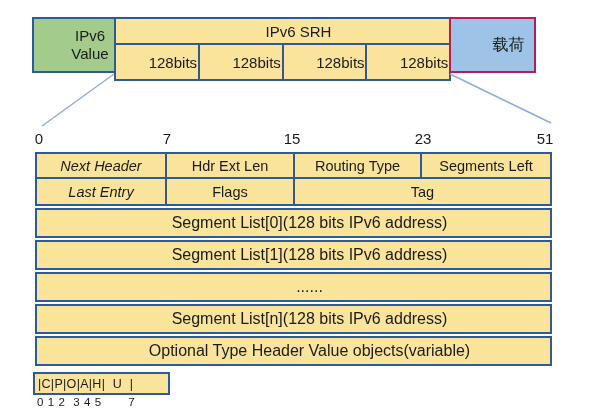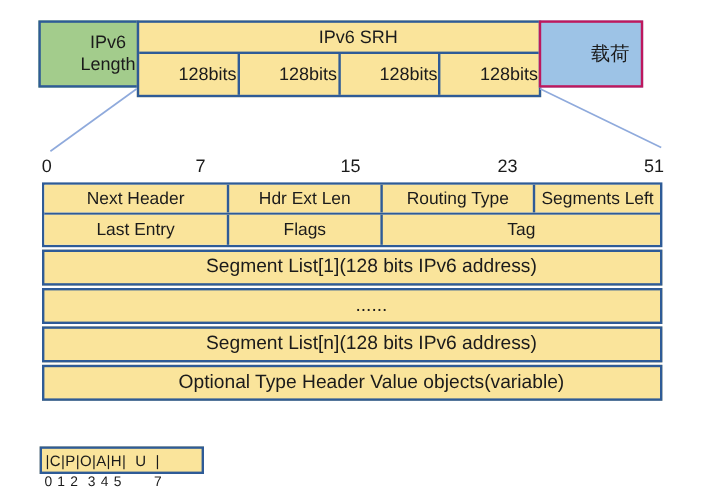--- a/index.html
+++ b/index.html
@@ -31,40 +31,40 @@
   .tick{position:absolute;top:129px;font-size:15px;transform:translateX(-50%);line-height:20px;}
 
   
   #tbl{position:absolute;left:35px;top:152px;width:517px;}
   #hdr-block{border:2px solid #2e5b97;}
   .trow{display:flex;height:25px;}
   .trow-first{border-bottom:2px solid #2e5b97;}
   .tcell{background:#fae49b;border-left:2px solid #2e5b97;font-size:14.5px;
          display:flex;align-items:center;justify-content:center;}
   .tcell:first-child{border-left:none;}
-  .w1{width:152px;} .w2{width:128px;} .w3{width:127px;} .wlast{flex:1;}
+  .w1{width:128px;font-style:italic;} .w2{width:128px;} .w3{width:127px;} .wlast{flex:1;}
   .wtag{flex:1;}
   .seg-row{height:30px;margin-top:2px;border:2px solid #2e5b97;background:#fae49b;
            font-size:16px;}
 
   
   #flagbox{position:absolute;left:33px;top:372px;width:137px;height:23px;
            border:2px solid #2e5b97;background:#fae49b;
            font-size:12.5px;display:flex;align-items:center;padding-left:3px;
            white-space:pre;letter-spacing:0.3px;}
   #flagbits{position:absolute;left:37px;top:396px;font-size:11.5px;white-space:pre;
             letter-spacing:0.6px;}
 </style>
 </head>
 <body>
 
 <div id="strip">
   <div id="ipv6h" class="center">
     <span>IPv6</span>
-    <span>Length</span>
+    <span>Value</span>
   </div>
   <div id="srh">
     <div id="srh-title" class="center">IPv6 SRH</div>
     <div id="srh-cells">
       <div class="srh-cell center">128bits</div>
       <div class="srh-cell center">128bits</div>
       <div class="srh-cell center">128bits</div>
       <div class="srh-cell center">128bits</div>
     </div>
   </div>
@@ -91,20 +91,21 @@
       <div class="tcell w2">Hdr Ext Len</div>
       <div class="tcell w3">Routing Type</div>
       <div class="tcell wlast">Segments Left</div>
     </div>
     <div class="trow">
       <div class="tcell w1">Last Entry</div>
       <div class="tcell w2">Flags</div>
       <div class="tcell wtag">Tag</div>
     </div>
   </div>
+  <div class="seg-row center">Segment List[0](128 bits IPv6 address)</div>
   <div class="seg-row center">Segment List[1](128 bits IPv6 address)</div>
   <div class="seg-row center">......</div>
   <div class="seg-row center">Segment List[n](128 bits IPv6 address)</div>
   <div class="seg-row center">Optional Type Header Value objects(variable)</div>
 </div>
 
 <div id="flagbox">|C|P|O|A|H|  U  |</div>
 <div id="flagbits">0 1 2  3 4 5       7</div>
 
 </body></html>

